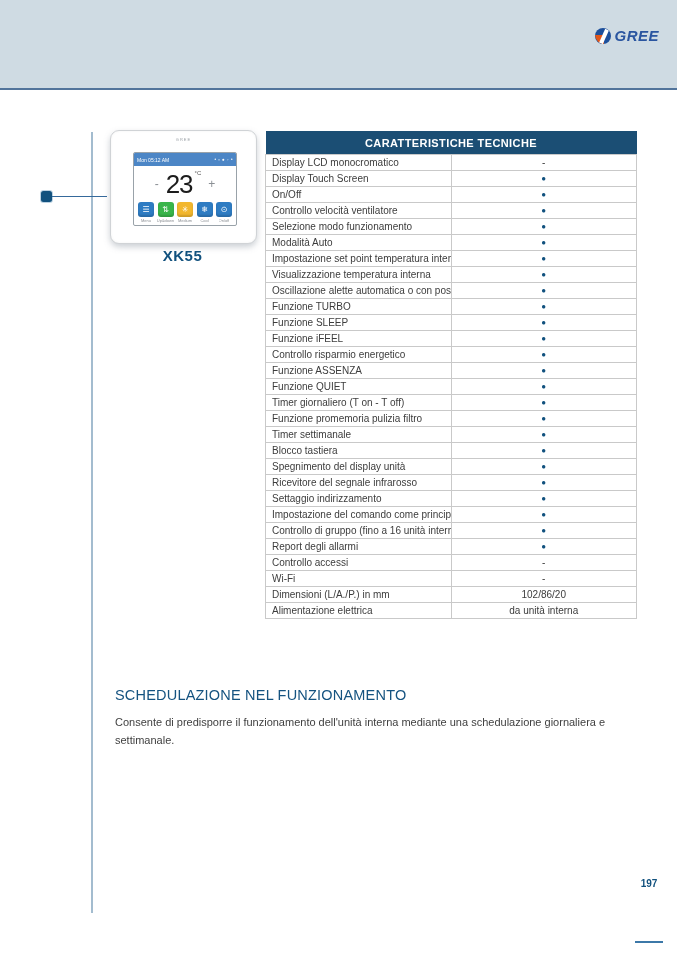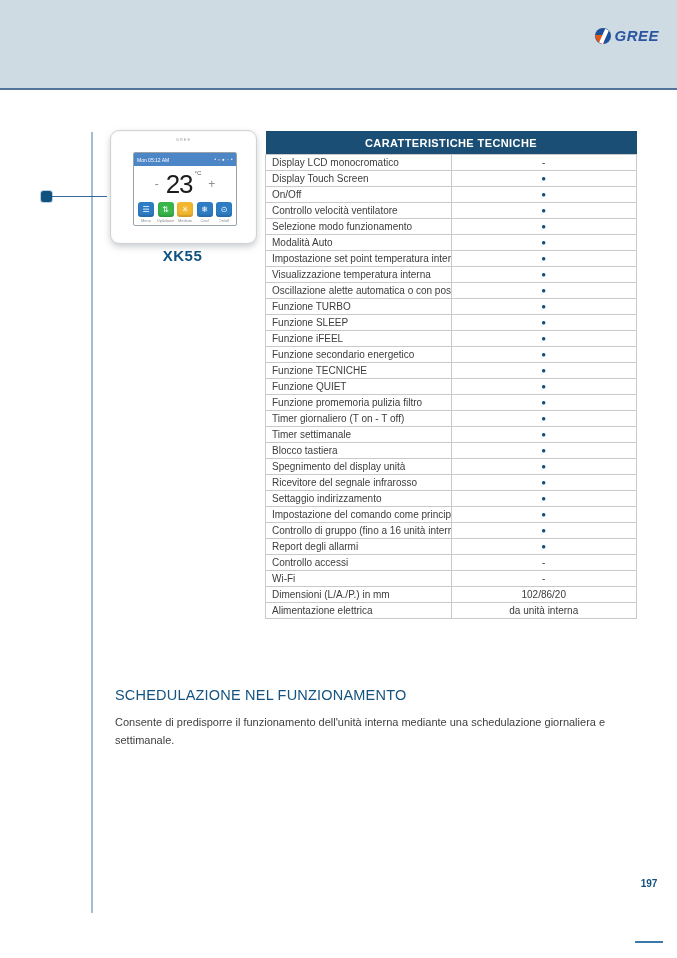--- a/index.html
+++ b/index.html
@@ -186,37 +186,37 @@
         </tr>
         <tr>
           <td>Funzione SLEEP</td>
           <td class="val dot">●</td>
         </tr>
         <tr>
           <td>Funzione iFEEL</td>
           <td class="val dot">●</td>
         </tr>
         <tr>
-          <td>Funzione secondario energetico</td>
-          <td class="val dot">●</td>
-        </tr>
-        <tr>
-          <td>Funzione TECNICHE</td>
+          <td>Controllo risparmio energetico</td>
+          <td class="val dot">●</td>
+        </tr>
+        <tr>
+          <td>Funzione ASSENZA</td>
           <td class="val dot">●</td>
         </tr>
         <tr>
           <td>Funzione QUIET</td>
           <td class="val dot">●</td>
         </tr>
         <tr>
+          <td>Timer giornaliero (T on - T off)</td>
+          <td class="val dot">●</td>
+        </tr>
+        <tr>
           <td>Funzione promemoria pulizia filtro</td>
-          <td class="val dot">●</td>
-        </tr>
-        <tr>
-          <td>Timer giornaliero (T on - T off)</td>
           <td class="val dot">●</td>
         </tr>
         <tr>
           <td>Timer settimanale</td>
           <td class="val dot">●</td>
         </tr>
         <tr>
           <td>Blocco tastiera</td>
           <td class="val dot">●</td>
         </tr>

